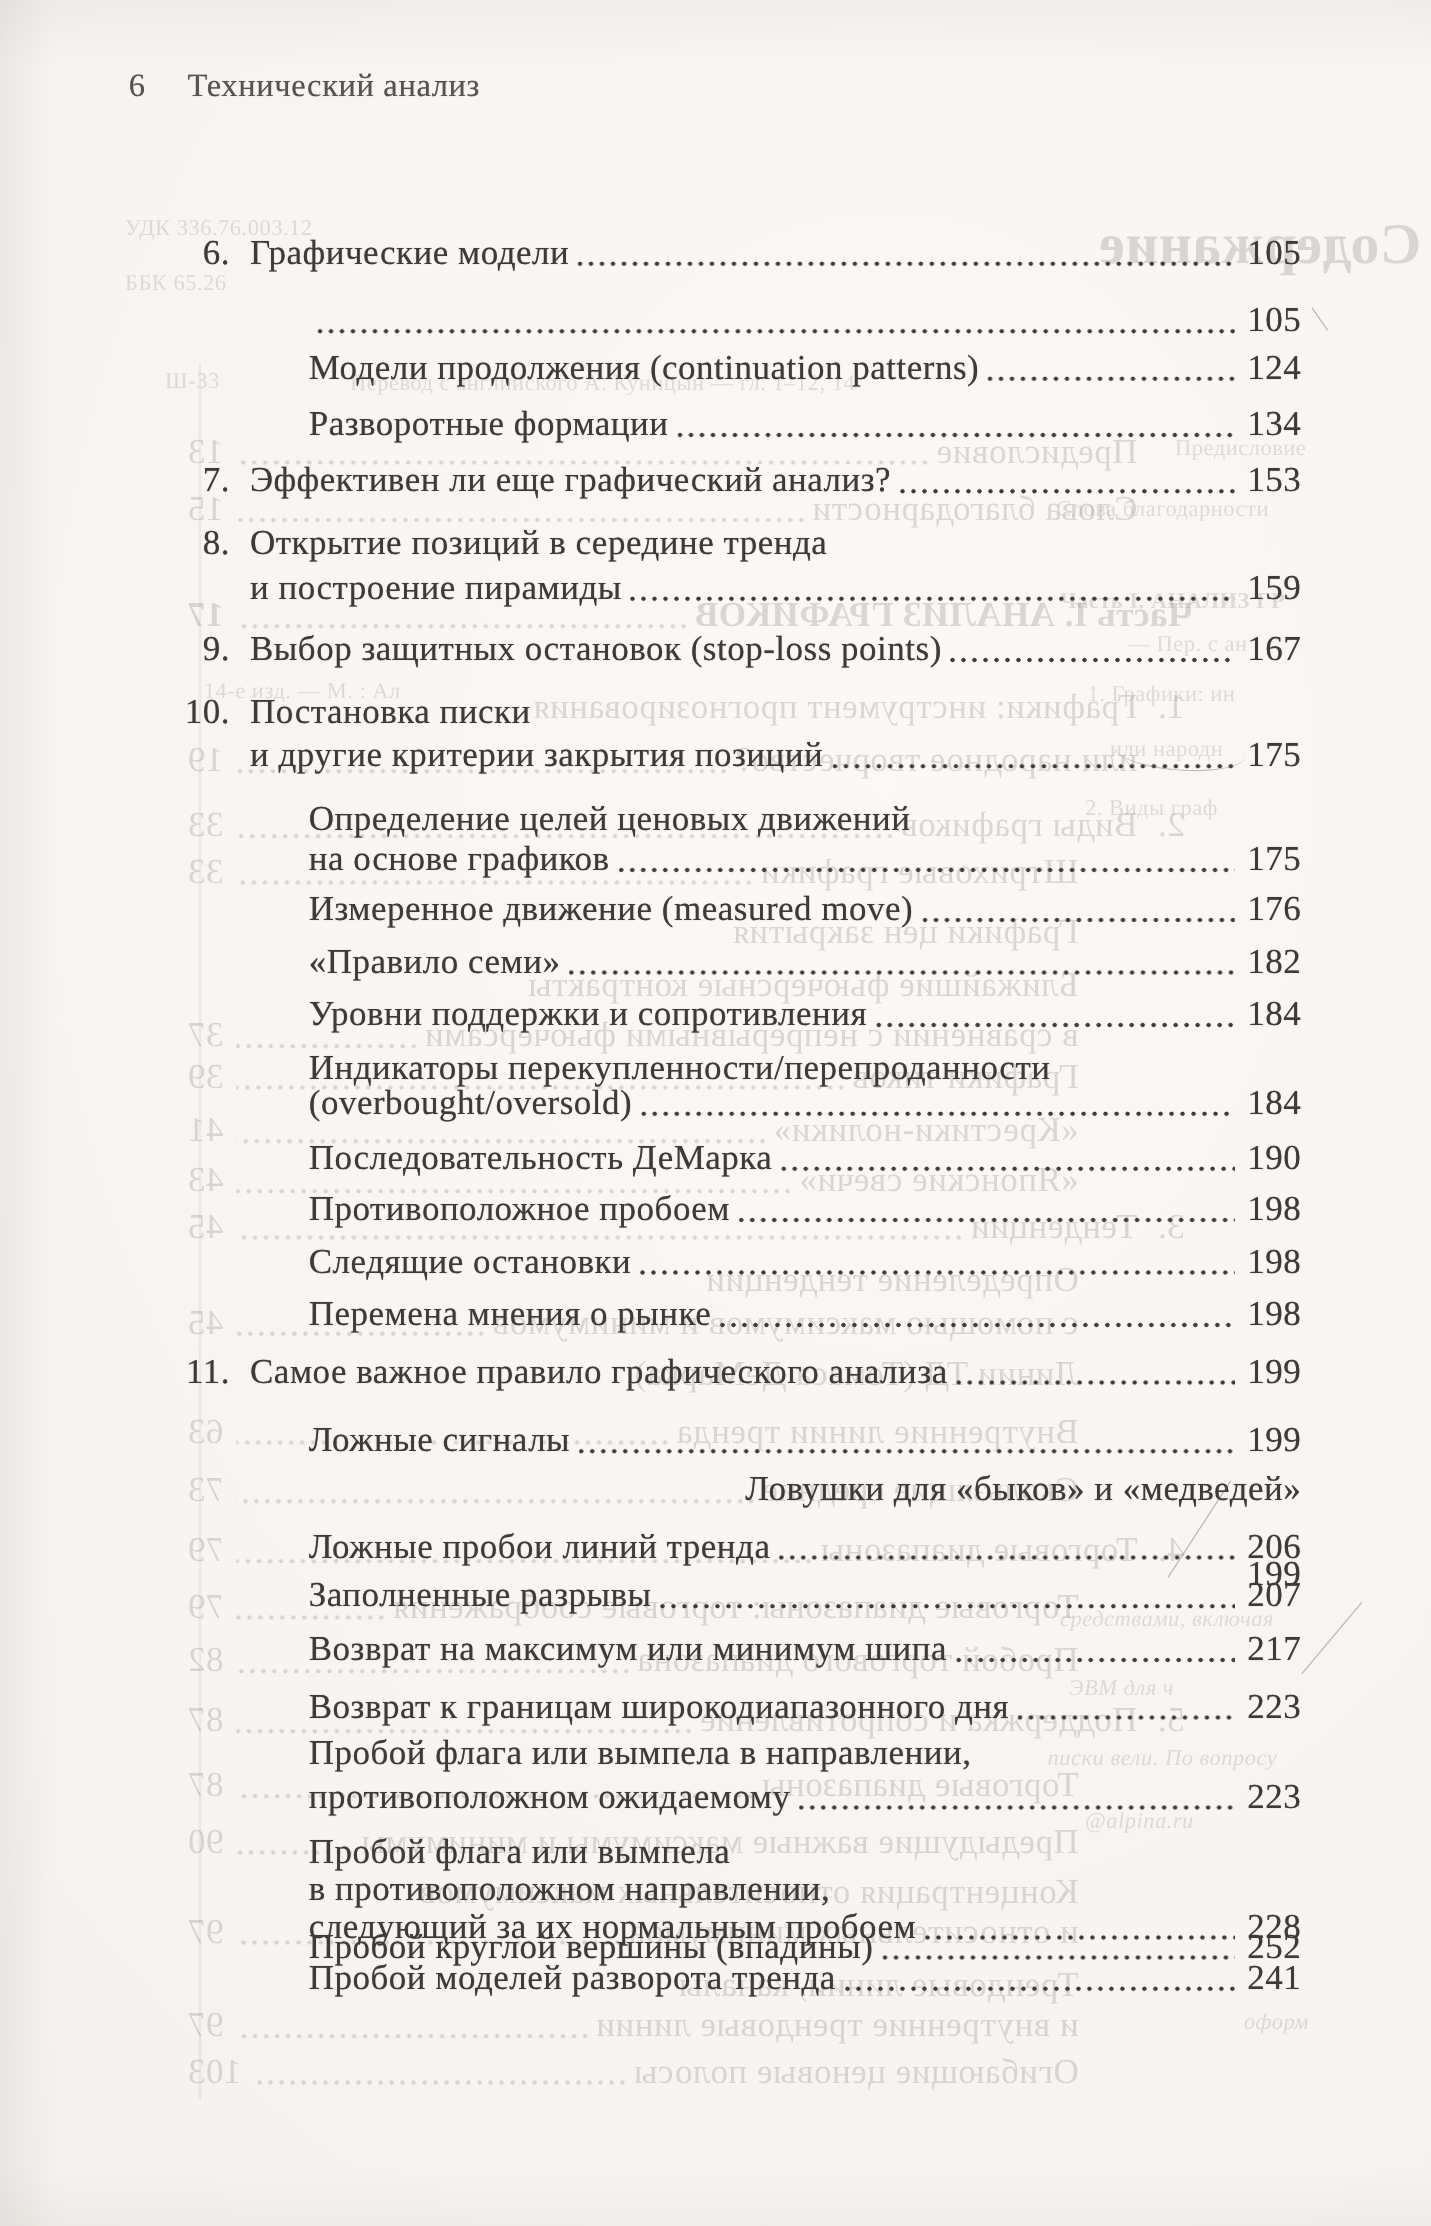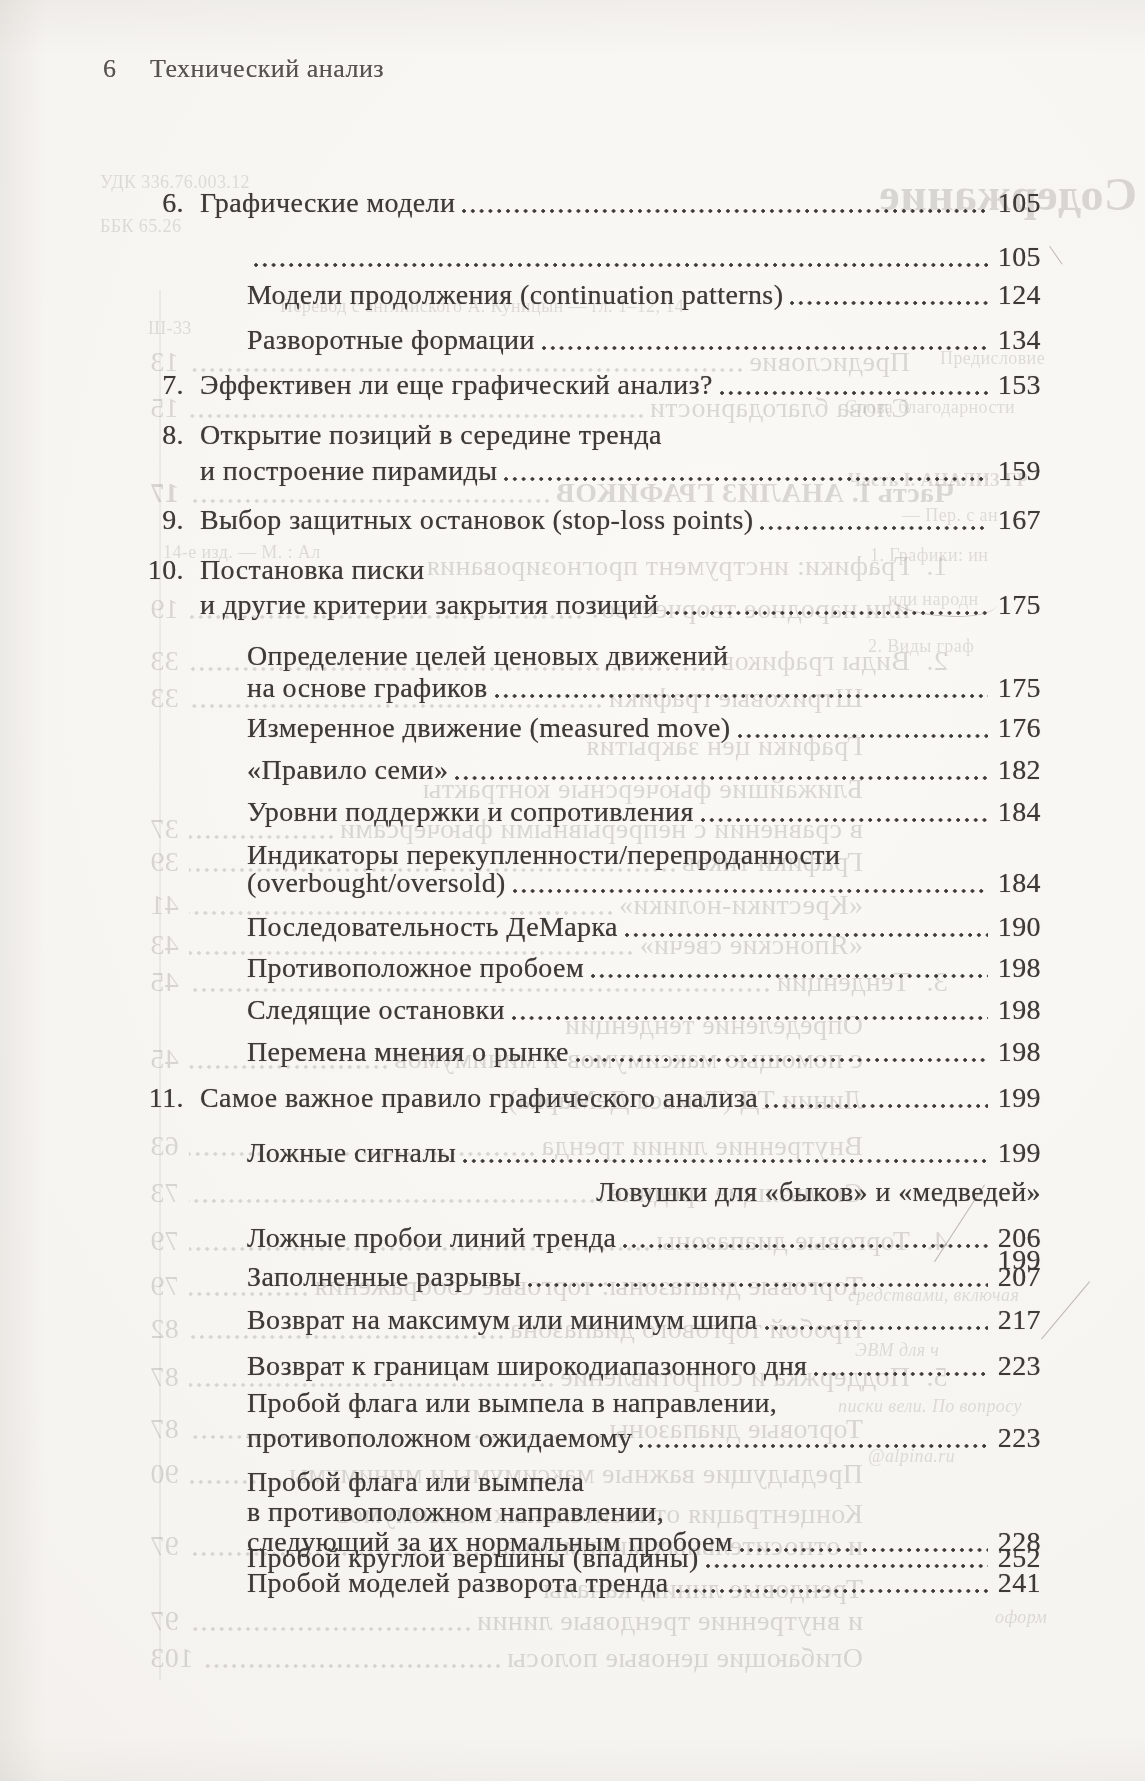--- a/index.html
+++ b/index.html
@@ -190,21 +190,21 @@
       <div class="tl" style="top: 1641px; left: 282px; right: 150px;">
         <span class="tx">Огибающие ценовые полосы</span>
         <span class="ldr"></span>
         <span class="pg">103</span>
       </div>
     </div>
 
   <div id="bleed-offset">
       <span class="frag" style="left: 100px; top: 172px;">УДК 336.76.003.12</span>
       <span class="frag" style="left: 100px; top: 216px;">ББК 65.26</span>
-      <span class="frag" style="left: 148px; top: 294px; margin-top: 24px;">Ш-33</span>
+      <span class="frag" style="left: 132px; top: 294px;">Ш-33</span>
       <span class="frag" style="left: 280px; top: 296px;">Перевод с английского   А. Куницын — гл. 1–12, 14</span>
       <span class="frag" style="left: 940px; top: 348px;">Предисловие</span>
       <span class="frag" style="left: 845px; top: 397px;">Слова благодарности</span>
       <span class="frag b" style="left: 848px; top: 470px;">Часть I. АНАЛИЗ ГР</span>
       <span class="frag" style="left: 902px; top: 505px;">— Пер. с ан</span>
       <span class="frag" style="left: 870px; top: 545px;">1.  Графики: ин</span>
       <span class="frag" style="left: 888px; top: 589px;">или народн</span>
       <span class="frag" style="left: 163px; top: 542px;">14-е изд. — М. : Ал</span>
       <span class="frag" style="left: 868px; top: 636px;">2.  Виды граф</span>
       <span class="frag it" style="left: 848px; top: 1285px;">средствами, включая</span>

